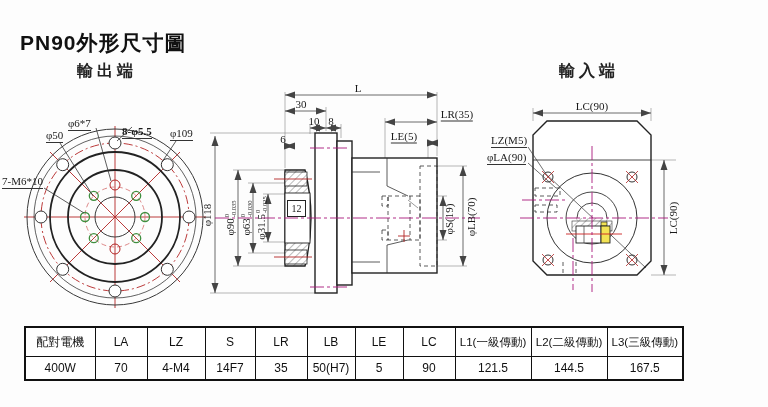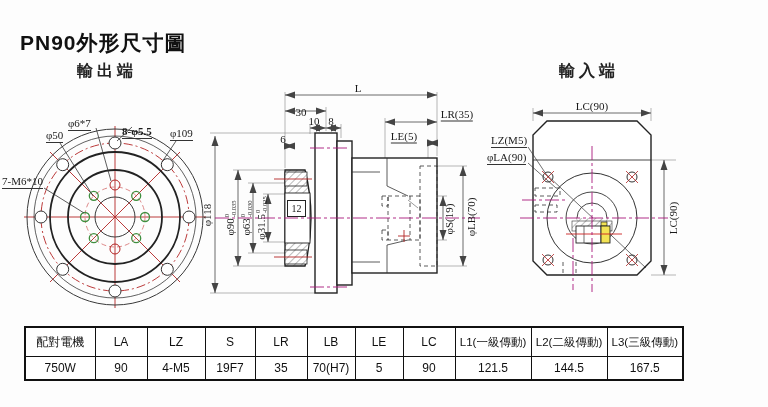--- a/index.html
+++ b/index.html
@@ -254,21 +254,21 @@
     </g>
   </svg>
 
   <div class="lbl u" style="left:68px;top:118px;">φ6*7</div>
   <div class="lbl u" style="left:122px;top:126px;font-weight:bold;">8-φ5.5</div>
   <div class="lbl u" style="left:46px;top:130px;">φ50</div>
   <div class="lbl u" style="left:170px;top:128px;">φ109</div>
   <div class="lbl u" style="left:2px;top:176px;">7-M6*10</div>
 
   <div class="lbl c" style="left:358px;top:88px;">L</div>
-  <div class="lbl c" style="left:301px;top:104px;margin-top:8px;">30</div>
+  <div class="lbl c" style="left:301px;top:104px;">30</div>
   <div class="lbl c" style="left:314px;top:121px;">10</div>
   <div class="lbl c" style="left:331px;top:121px;">8</div>
   <div class="lbl c" style="left:283px;top:139px;">6</div>
   <div class="lbl c u" style="left:411px;top:115px;margin-left:46px;">LR(35)</div>
   <div class="lbl c u" style="left:404px;top:137px;">LE(5)</div>
   <div class="lbl rot" style="left:207px;top:215px;">φ118</div>
 
   <div class="lbl rot" style="left:230px;top:218px;">
     <span class="tolwrap">
         <span>φ90</span>
@@ -331,26 +331,26 @@
       <th>S</th>
       <th>LR</th>
       <th>LB</th>
       <th>LE</th>
       <th>LC</th>
       <th class="small">L1(一級傳動)</th>
       <th class="small">L2(二級傳動)</th>
       <th class="small">L3(三級傳動)</th>
     </tr>
     <tr class="row">
-      <td>750W</td>
-      <td>90</td>
-      <td>4-M5</td>
-      <td>19F7</td>
+      <td>400W</td>
+      <td>70</td>
+      <td>4-M4</td>
+      <td>14F7</td>
       <td>35</td>
-      <td>70(H7)</td>
+      <td>50(H7)</td>
       <td>5</td>
       <td>90</td>
       <td>121.5</td>
       <td>144.5</td>
       <td>167.5</td>
     </tr>
   </tbody>
     </table>
 
 </div>

